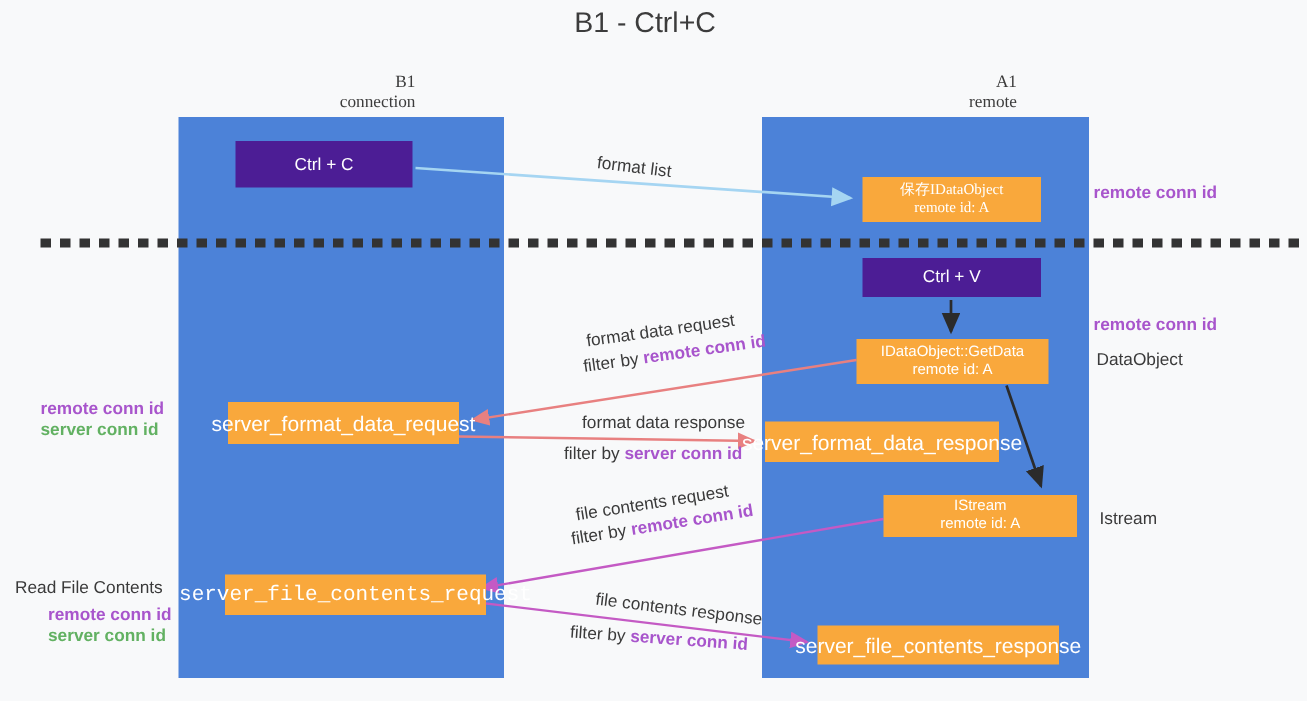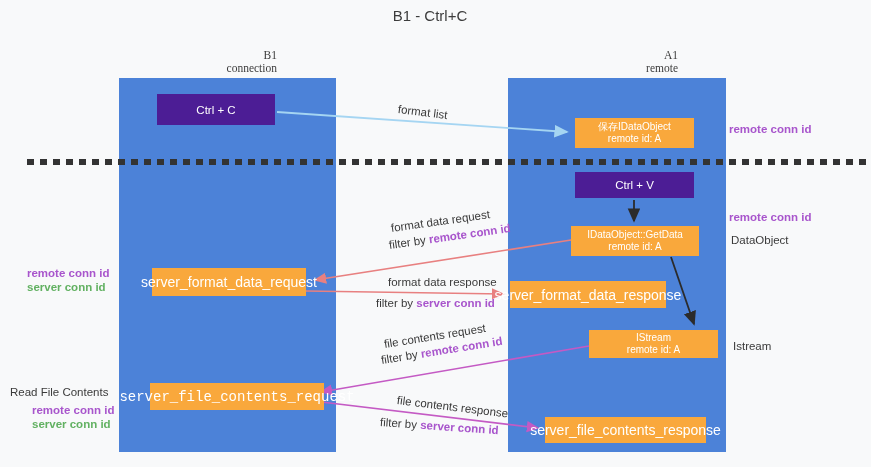--- a/index.html
+++ b/index.html
@@ -7,21 +7,21 @@
   body {
     position:relative;
     font-family:"Liberation Sans", sans-serif;
     background:#f8f9fa;
     overflow:hidden;
     color:#3a3a3a;
   }
   .stage { position:absolute; inset:0; }
   .title {
     position:absolute; left:330px; top:6px; width:200px;
-    text-align:center; font-size:15px; line-height:19px; color:#3c3c3c;
+    text-align:center; font-size:19px; line-height:19px; color:#3c3c3c;
   }
   .lane-header {
     position:absolute; width:120px; text-align:right;
     font-size:11.5px; line-height:13px; color:#3c3c3c;font-family:Liberation Serif, serif;
   }
   .lane { position:absolute; background:#4c82d8; }
   .arrows { position:absolute; left:0; top:0; z-index:1; }
   .node {
     position:absolute; z-index:2;
     display:flex; flex-direction:column; align-items:center; justify-content:center;
@@ -92,21 +92,21 @@
   <div class="node green" style="left:157px; top:94px; width:118px; height:31px;">
     <span>Ctrl + C</span>
   </div>
   <div class="node orange single" style="left:152px; top:268px; width:154px; height:28px;">
     <span>server_format_data_request</span>
   </div>
   <div class="node orange single" style="left:150px; top:383px; width:174px; height:27px;font-family:Liberation Mono, monospace;">
     <span>server_file_contents_request</span>
   </div>
 
-  <div class="node orange two-line" style="left:575px; top:118px; width:119px; height:30px;">
+  <div class="node orange two-line" style="left:575px; top:118px; width:119px; height:30px;font-family:Liberation Serif, serif;">
     <span>保存IDataObject</span>
     <span>remote id: A</span>
   </div>
   <div class="node green" style="left:575px; top:172px; width:119px; height:26px;">
     <span>Ctrl + V</span>
   </div>
   <div class="node orange two-line" style="left:571px; top:226px; width:128px; height:30px;">
     <span>IDataObject::GetData</span>
     <span>remote id: A</span>
   </div>

